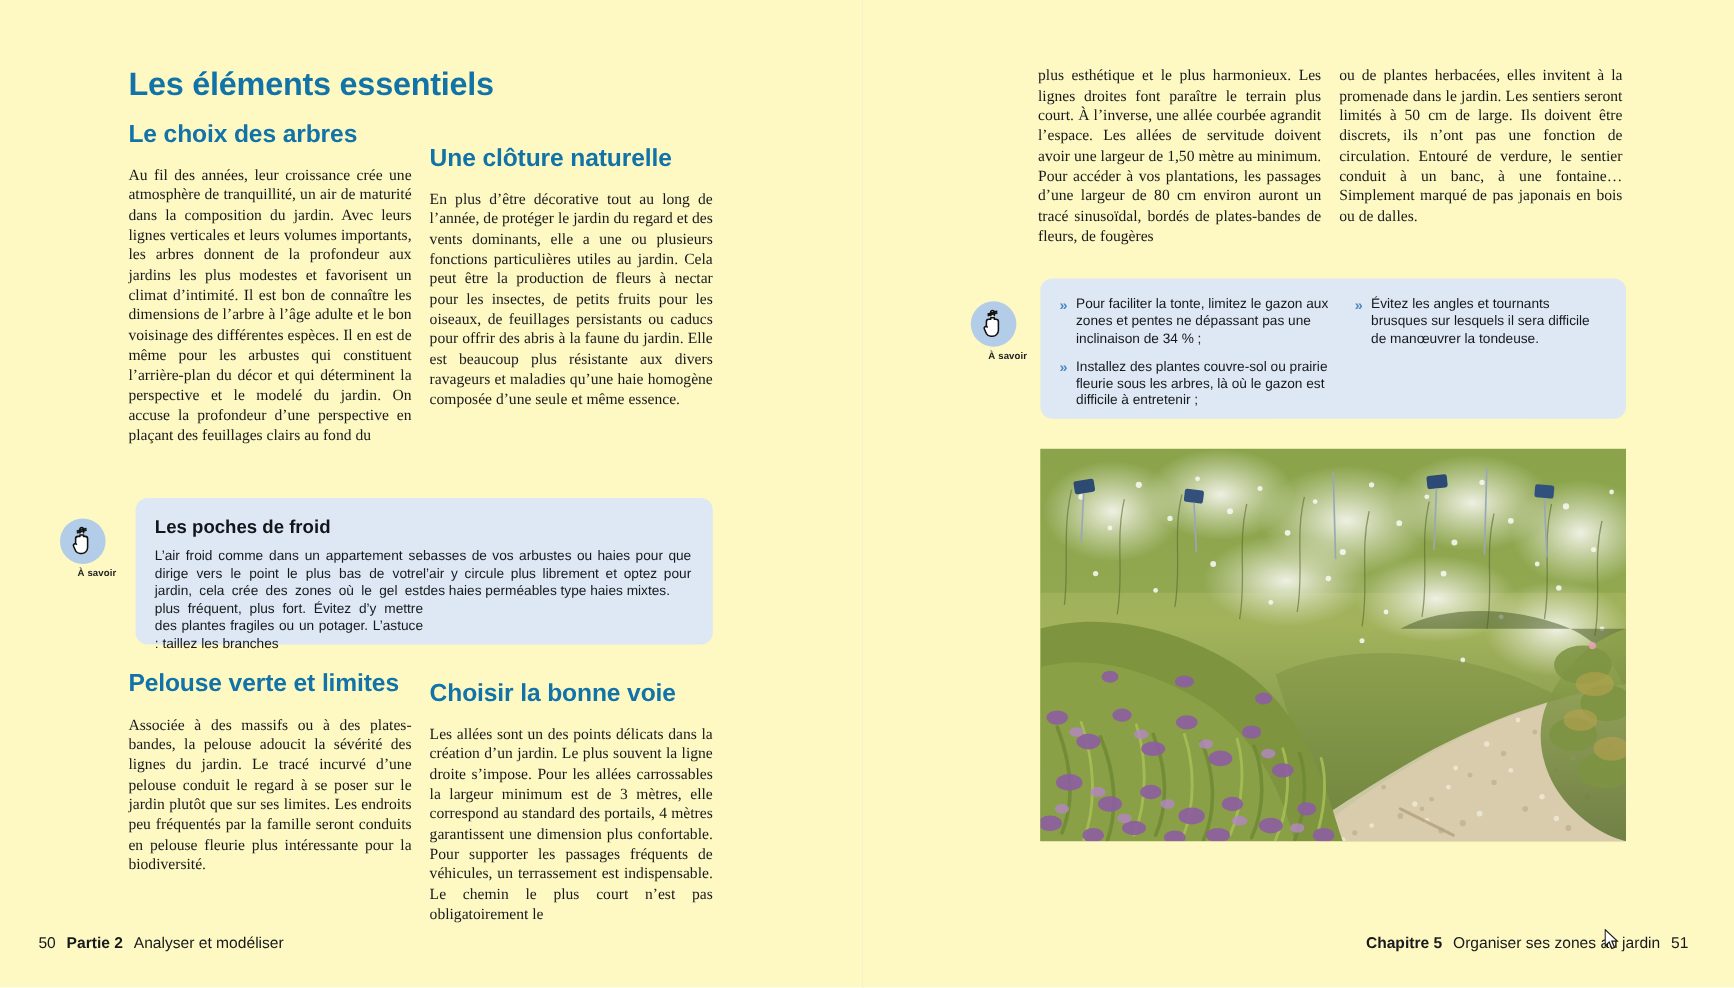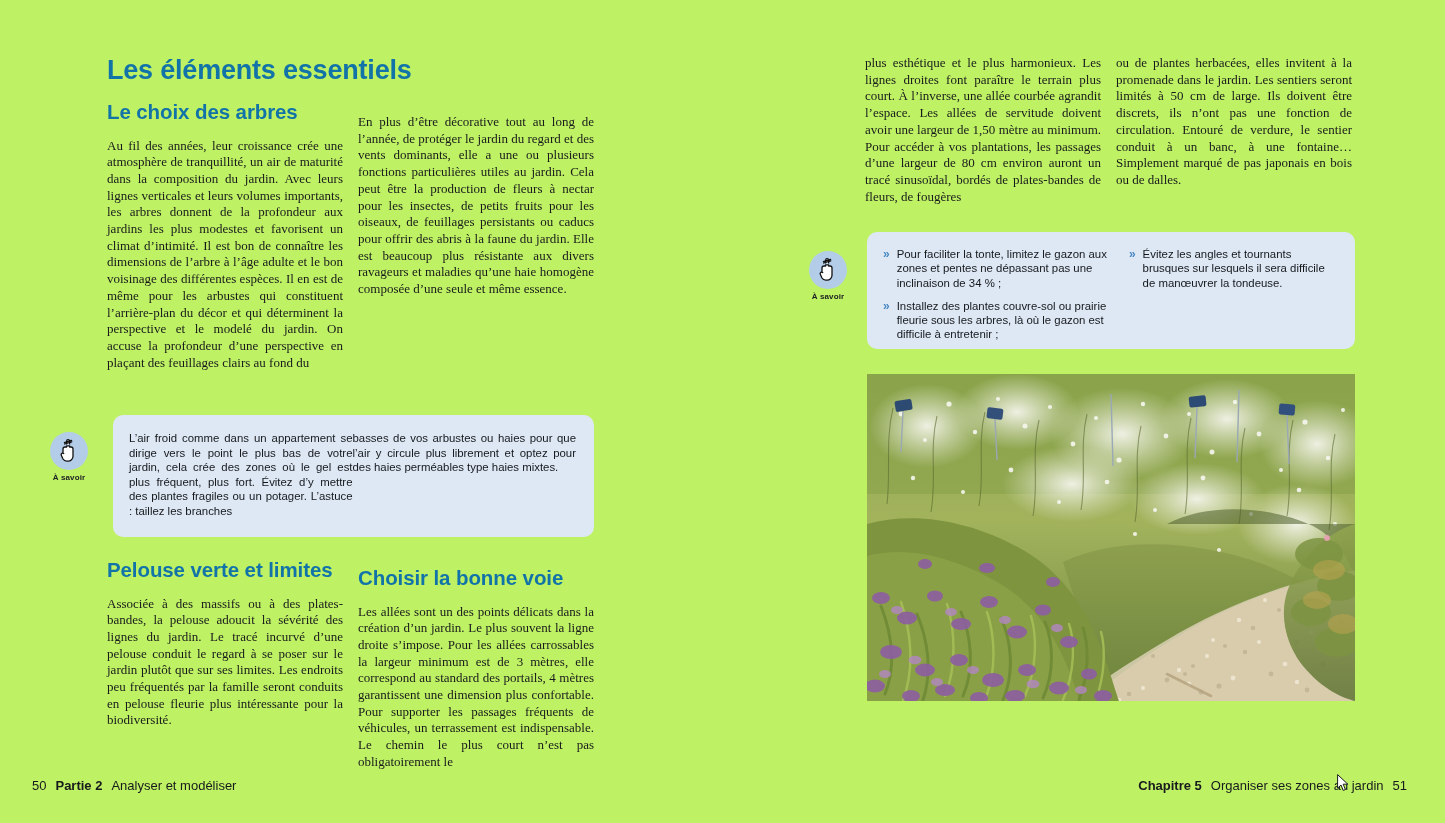--- a/index.html
+++ b/index.html
@@ -16,21 +16,21 @@
     position: relative;
   }
   .spread {
     position: absolute;
     inset: 0;
     display: flex;
   }
   .page {
     position: relative;
     height: 823px;
-    background: #bef264;
+    background: #fef9c3;
   }
   .page-left  { width: 719px; }
   .page-right { width: 726px; }
   .spine {
     position: absolute;
     left: 719px;
     top: 0;
     width: 1px;
     height: 823px;
     background: #c3c6c9;
@@ -118,21 +118,21 @@
     font-size: 12px;
     line-height: 14.3px;
     flex: 0 0 auto;
     font-weight: bold;
   }
 
   
   .savoir {
     position: absolute;
     width: 56px;
-    text-align: center;
+    text-align: right;
   }
   .savoir-circle {
     width: 38px;
     height: 38px;
     border-radius: 50%;
     background: #b3cde8;
     margin: 0 auto;
     position: relative;
     display: block;
   }
@@ -196,29 +196,31 @@
       <h2 class="h2">Le choix des arbres</h2>
       <p class="body" style="margin-top:14px;">Au fil des années, leur croissance crée une atmosphère de tranquillité, un air de maturité dans la composition du jardin. Avec leurs lignes verticales et leurs volumes importants, les arbres donnent de la profondeur aux jardins les plus modestes et favorisent un climat d’intimité. Il est bon de connaître les dimensions de l’arbre à l’âge adulte et le bon voisinage des différentes espèces. Il en est de même pour les arbustes qui constituent l’arrière-plan du décor et qui déterminent la perspective et le modelé du jardin. On accuse la profondeur d’une perspective en plaçant des feuillages clairs au fond du</p>
     </div>
 
     <div class="col" style="left:107px;top:558px;">
       <h2 class="h2">Pelouse verte et limites</h2>
       <p class="body" style="margin-top:14px;">Associée à des massifs ou à des plates-bandes, la pelouse adoucit la sévérité des lignes du jardin. Le tracé incurvé d’une pelouse conduit le regard à se poser sur le jardin plutôt que sur ses limites. Les endroits peu fréquentés par la famille seront conduits en pelouse fleurie plus intéressante pour la biodiversité.</p>
     </div>
 
     <div class="col" style="left:358px;top:100px;">
+      <h2 class="h2" style="margin-top:20px;">Une clôture naturelle</h2>
       <p class="body" style="margin-top:14px;">En plus d’être décorative tout au long de l’année, de protéger le jardin du regard et des vents dominants, elle a une ou plusieurs fonctions particulières utiles au jardin. Cela peut être la production de fleurs à nectar pour les insectes, de petits fruits pour les oiseaux, de feuillages persistants ou caducs pour offrir des abris à la faune du jardin. Elle est beaucoup plus résistante aux divers ravageurs et maladies qu’une haie homogène composée d’une seule et même essence.</p>
     </div>
 
     <div class="col" style="left:358px;top:566px;">
       <h2 class="h2">Choisir la bonne voie</h2>
       <p class="body" style="margin-top:14px;">Les allées sont un des points délicats dans la création d’un jardin. Le plus souvent la ligne droite s’impose. Pour les allées carrossables la largeur minimum est de 3 mètres, elle correspond au standard des portails, 4 mètres garantissent une dimension plus confortable. Pour supporter les passages fréquents de véhicules, un terrassement est indispensable. Le chemin le plus court n’est pas obligatoirement le</p>
     </div>
 
     <div class="callout" style="left:113px;top:415px;width:481px;height:122px;padding:16px 18px 14px 16px;">
+      <h3 class="callout-title">Les poches de froid</h3>
       <div class="callout-cols">
         <div class="callout-col">
           <p class="callout-text">L’air froid comme dans un appartement se dirige vers le point le plus bas de votre jardin, cela crée des zones où le gel est plus fréquent, plus fort. Évitez d’y mettre des plantes fragiles ou un potager. L’astuce : taillez les branches</p>
         </div>
         <div class="callout-col">
           <p class="callout-text">basses de vos arbustes ou haies pour que l’air y circule plus librement et optez pour des haies perméables type haies mixtes.</p>
         </div>
       </div>
     </div>
 

